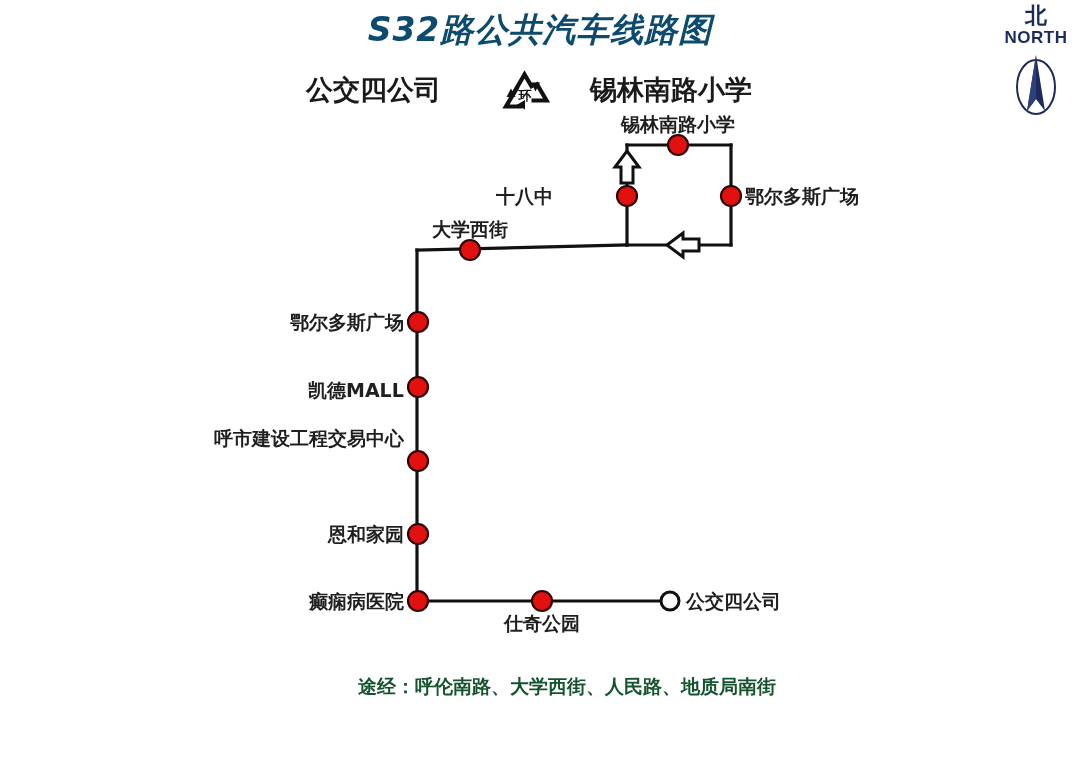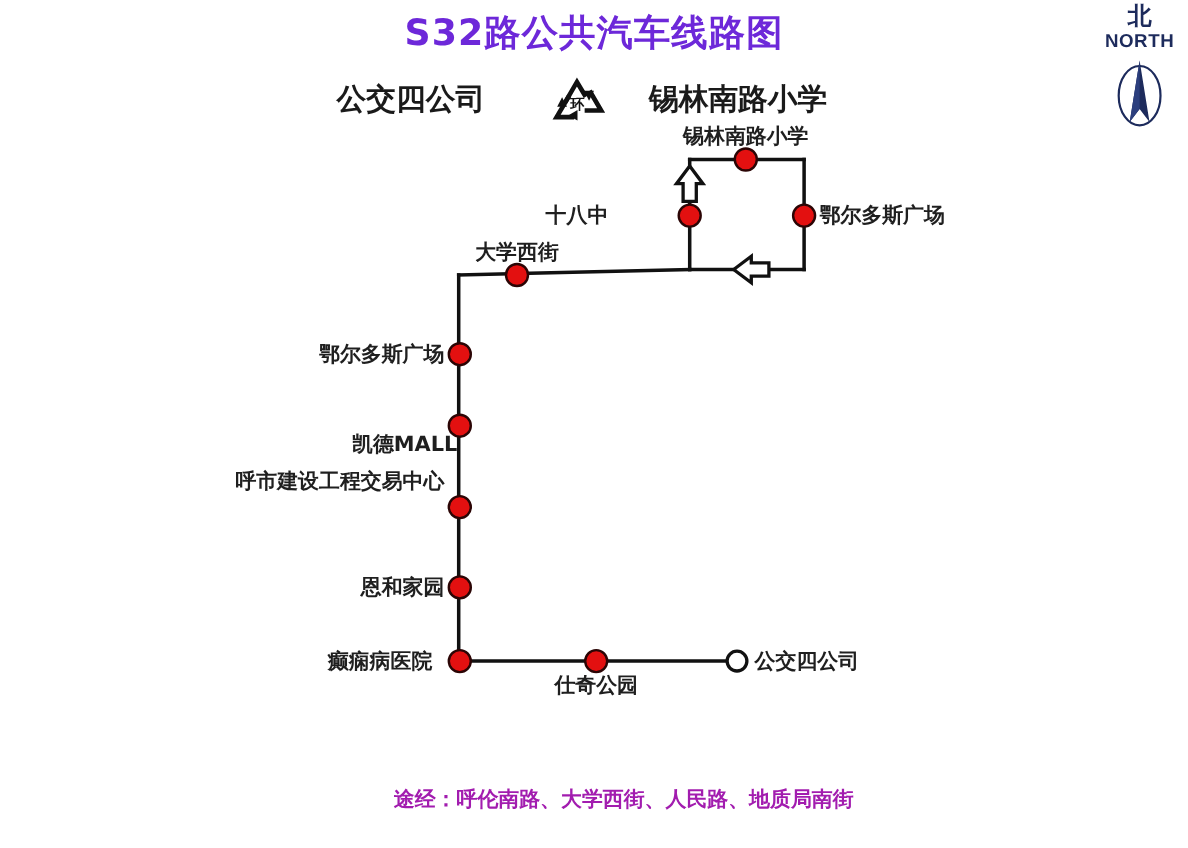--- a/index.html
+++ b/index.html
@@ -26,22 +26,23 @@
   
   #map-title {
     position: absolute;
     left: 0;
     top: 8px;
     width: 1080px;
     text-align: center;
     font-size: 33px;
     font-weight: bold;
     letter-spacing: 1px;
-    color: #6d28d9;
-    font-family: "DejaVu Sans", "Liberation Sans", sans-serif;
+    color: #0c4a6e;
+    font-family: "DejaVu Sans", "Liberation Sans", sans-serif;
+    font-style: italic;
   }
   #terminal-header {
     position: absolute;
     left: 290px;
     top: 66px;
     width: 500px;
     height: 52px;
   }
   .terminal-name {
     position: absolute;
@@ -124,25 +125,24 @@
   
   #route-notes {
     position: absolute;
     left: 358px;
     top: 670px;
     width: 640px;
   }
   .note-line {
     font-size: 19px;
     font-weight: bold;
-    color: #a21caf;
+    color: #14532d;
     line-height: 32px;
     white-space: nowrap;
     font-family: "DejaVu Sans", "Liberation Sans", sans-serif;
-    margin-top: 41px;
   }
 </style>
 </head>
 <body>
 
 <div id="route-map-page">
 
   <div id="map-title">S32路公共汽车线路图</div>
 
   <div id="terminal-header">
@@ -215,24 +215,24 @@
         <circle cx="670" cy="601" r="9" fill="#ffffff" stroke="#111111" stroke-width="3"></circle>
       </g>
   </svg>
 
   <div id="stop-labels">
       <div class="stop-label align-center" style="top: 114px; left: 621px;">锡林南路小学</div>
       <div class="stop-label align-left" style="top: 186px; left: 745px;">鄂尔多斯广场</div>
       <div class="stop-label align-right" style="top: 186px; left: 496px;">十八中</div>
       <div class="stop-label align-center" style="top: 219px; left: 432px;">大学西街</div>
       <div class="stop-label align-right" style="top: 312px; left: 290px;">鄂尔多斯广场</div>
-      <div class="stop-label align-right" style="top: 394px; left: 308px; margin-left: 12px;">凯德MALL</div>
+      <div class="stop-label align-right" style="top: 380px; left: 308px;">凯德MALL</div>
       <div class="stop-label align-right" style="top: 428px; left: 214px;">呼市建设工程交易中心</div>
       <div class="stop-label align-right" style="top: 524px; left: 328px;">恩和家园</div>
-      <div class="stop-label align-right" style="top: 591px; left: 298px;">癫痫病医院</div>
+      <div class="stop-label align-right" style="top: 591px; left: 309px;">癫痫病医院</div>
       <div class="stop-label align-center" style="top: 613px; left: 504px;">仕奇公园</div>
       <div class="stop-label align-left" style="top: 591px; left: 686px;">公交四公司</div>
     </div>
 
   <div id="route-notes">
     <div class="note-line">途经：呼伦南路、大学西街、人民路、地质局南街</div>
   </div>
 
 </div>
 

